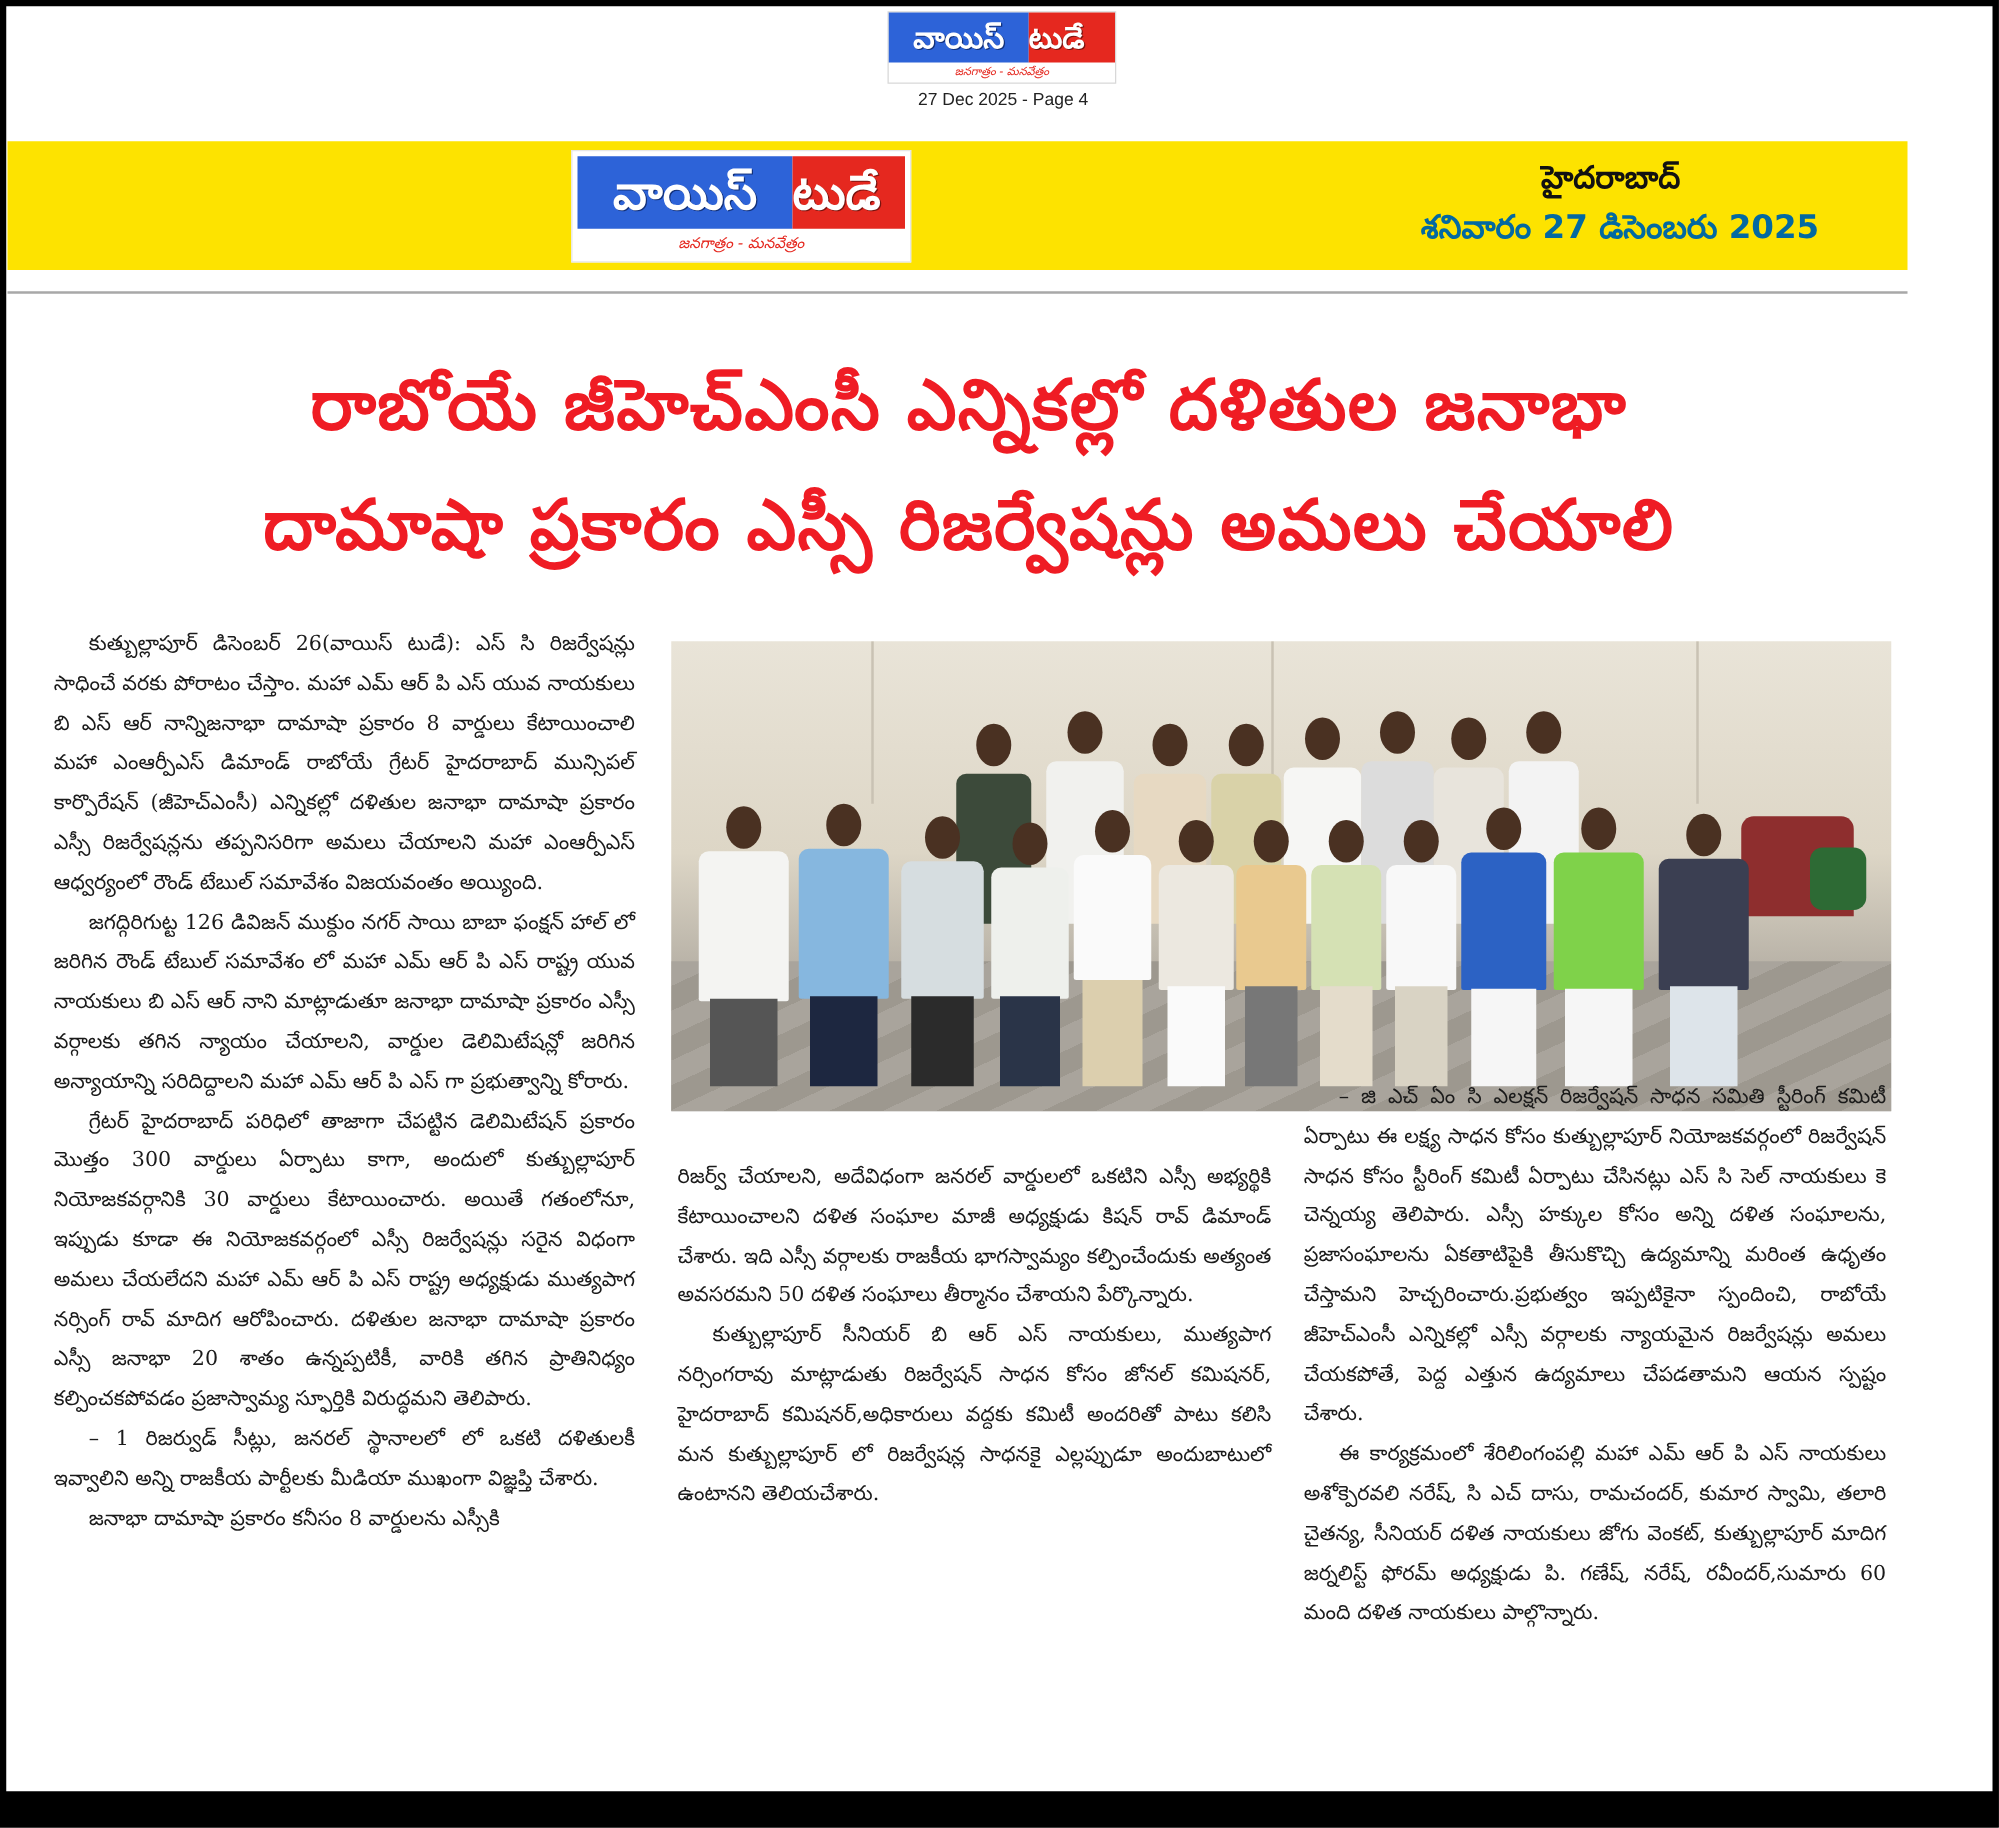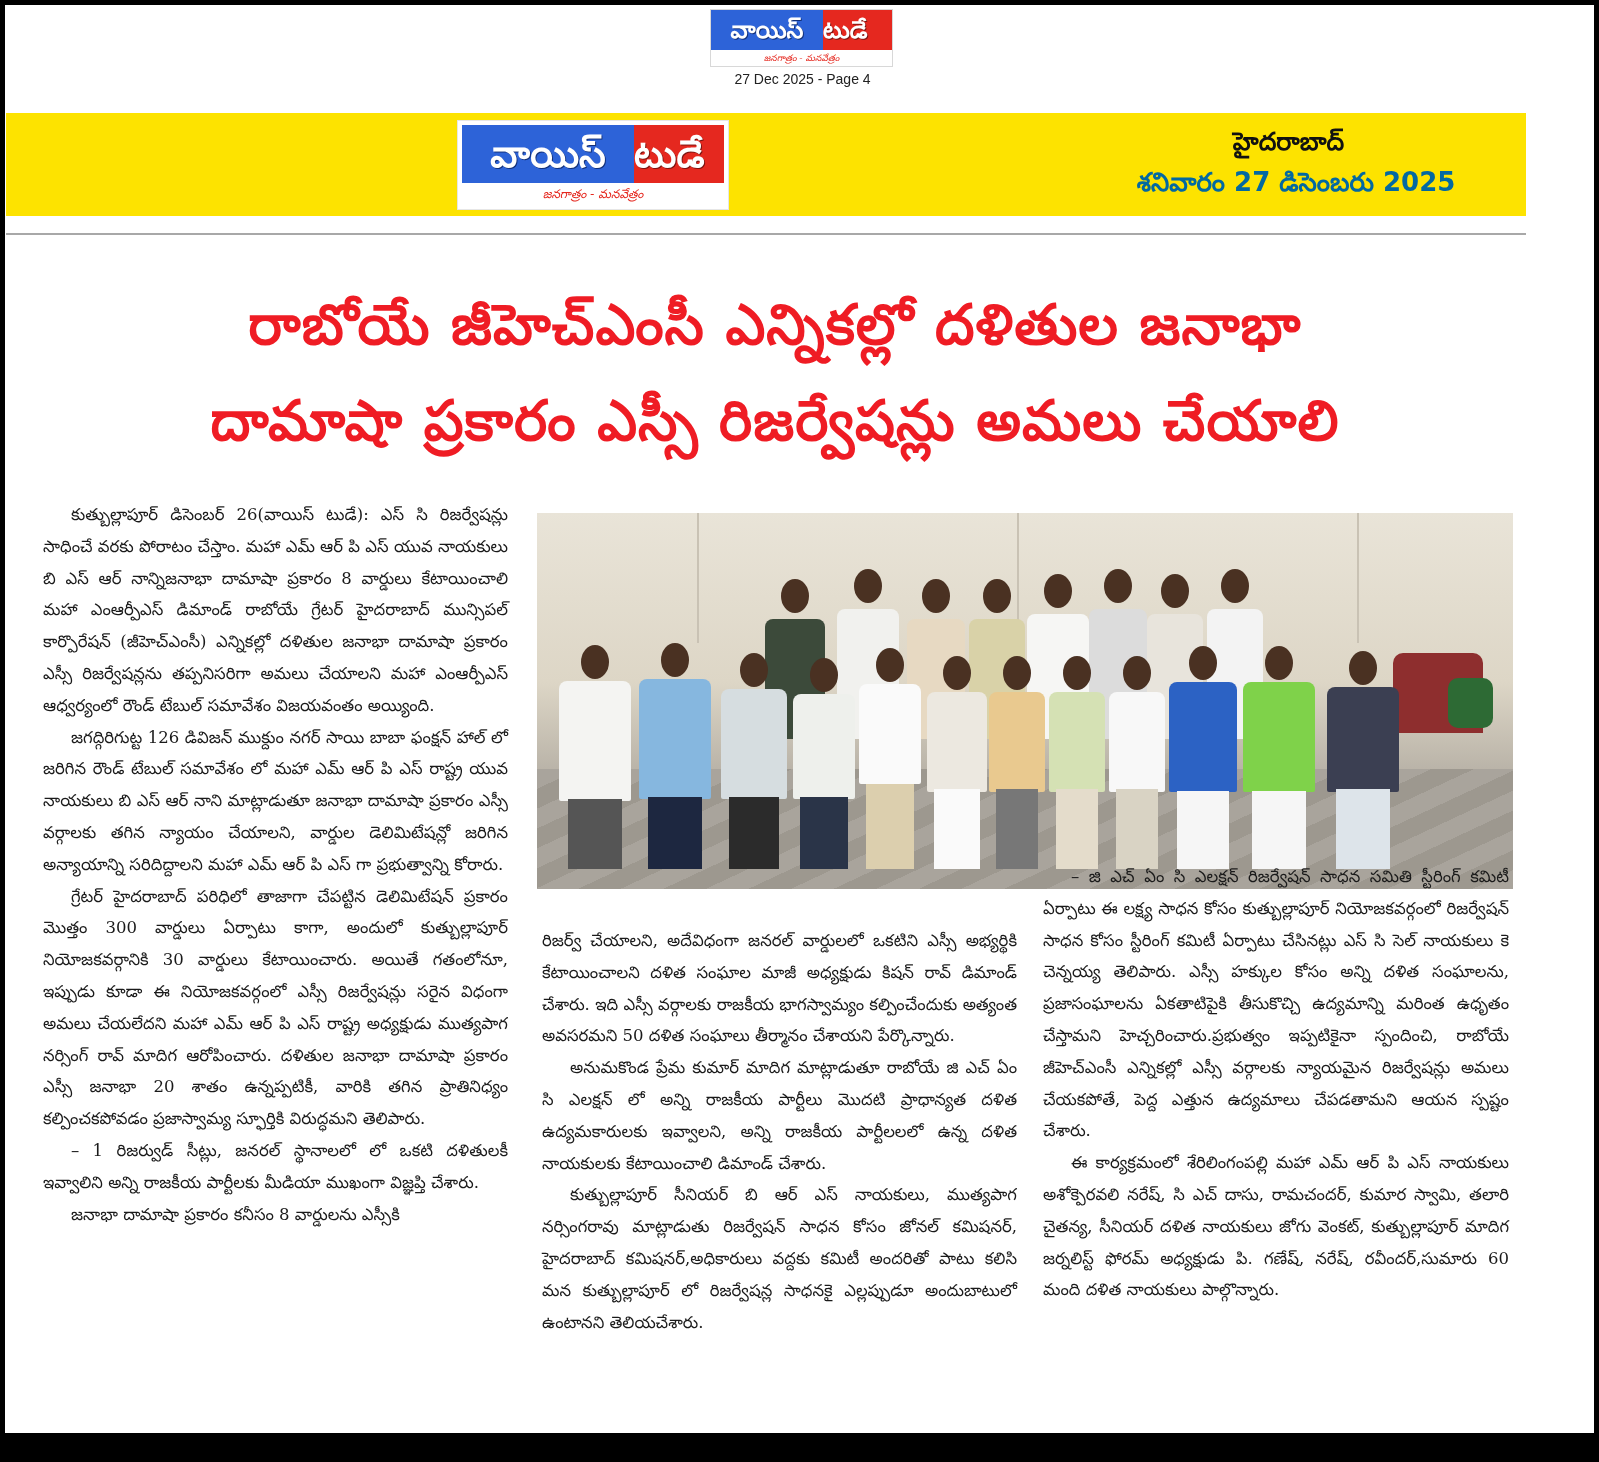--- a/index.html
+++ b/index.html
@@ -242,21 +242,20 @@
       </div>
     <div class="person" style="left:790px;width:72px;height:220px">
       <div class="body" style="top:38px;height:105px;background:#3b3f52"></div>
       <div class="legs" style="height:80px;background:#dde4ea"></div>
         <div class="head" style="top:2px"></div>
       </div>
   </div>
 
   <div class="col col-2">
     <p class="noindent">రిజర్వ్ చేయాలని, అదేవిధంగా జనరల్ వార్డులలో ఒకటిని ఎస్సీ అభ్యర్థికి కేటాయించాలని దళిత సంఘాల మాజీ అధ్యక్షుడు కిషన్ రావ్ డిమాండ్ చేశారు. ఇది ఎస్సీ వర్గాలకు రాజకీయ భాగస్వామ్యం కల్పించేందుకు అత్యంత అవసరమని 50 దళిత సంఘాలు తీర్మానం చేశాయని పేర్కొన్నారు.</p>
-    <p>అనుమకొండ ప్రేమ కుమార్ మాదిగ  మాట్లాడుతూ రాబోయే జి ఎచ్ ఏం సి ఎలక్షన్ లో అన్ని రాజకీయ పార్టీలు మొదటి ప్రాధాన్యత దళిత ఉద్యమకారులకు ఇవ్వాలని, అన్ని రాజకీయ పార్టీలలలో ఉన్న దళిత నాయకులకు కేటాయించాలి డిమాండ్ చేశారు.</p>
     <p>కుత్బుల్లాపూర్ సీనియర్ బి ఆర్ ఎస్ నాయకులు, ముత్యపాగ నర్సింగరావు మాట్లాడుతు రిజర్వేషన్ సాధన కోసం జోనల్ కమిషనర్, హైదరాబాద్ కమిషనర్,అధికారులు వద్దకు కమిటీ అందరితో పాటు కలిసి మన కుత్బుల్లాపూర్ లో రిజర్వేషన్ల సాధనకై ఎల్లప్పుడూ అందుబాటులో ఉంటానని తెలియచేశారు.</p>
   </div>
 
   <div class="col col-3">
     <p>– జి ఎచ్ ఏం సి ఎలక్షన్ రిజర్వేషన్ సాధన సమితి స్టీరింగ్ కమిటీ ఏర్పాటు ఈ లక్ష్య సాధన కోసం కుత్బుల్లాపూర్ నియోజకవర్గంలో రిజర్వేషన్ సాధన కోసం స్టీరింగ్ కమిటీ ఏర్పాటు చేసినట్లు ఎస్ సి సెల్ నాయకులు కె చెన్నయ్య తెలిపారు. ఎస్సీ హక్కుల కోసం అన్ని దళిత సంఘాలను, ప్రజాసంఘాలను ఏకతాటిపైకి తీసుకొచ్చి ఉద్యమాన్ని మరింత ఉధృతం చేస్తామని హెచ్చరించారు.ప్రభుత్వం ఇప్పటికైనా స్పందించి, రాబోయే జీహెచ్ఎంసీ ఎన్నికల్లో ఎస్సీ వర్గాలకు న్యాయమైన రిజర్వేషన్లు అమలు చేయకపోతే, పెద్ద ఎత్తున ఉద్యమాలు చేపడతామని ఆయన స్పష్టం చేశారు.</p>
     <p>ఈ కార్యక్రమంలో శేరిలింగంపల్లి మహా ఎమ్ ఆర్ పి ఎస్ నాయకులు అశోక్పెరవలి నరేష్, సి ఎచ్ దాసు, రామచందర్, కుమార స్వామి, తలారి చైతన్య, సీనియర్ దళిత నాయకులు జోగు వెంకట్, కుత్బుల్లాపూర్ మాదిగ జర్నలిస్ట్ ఫోరమ్ అధ్యక్షుడు పి. గణేష్, నరేష్, రవీందర్,సుమారు 60 మంది దళిత నాయకులు పాల్గొన్నారు.</p>
   </div>
 
 </div>
 

